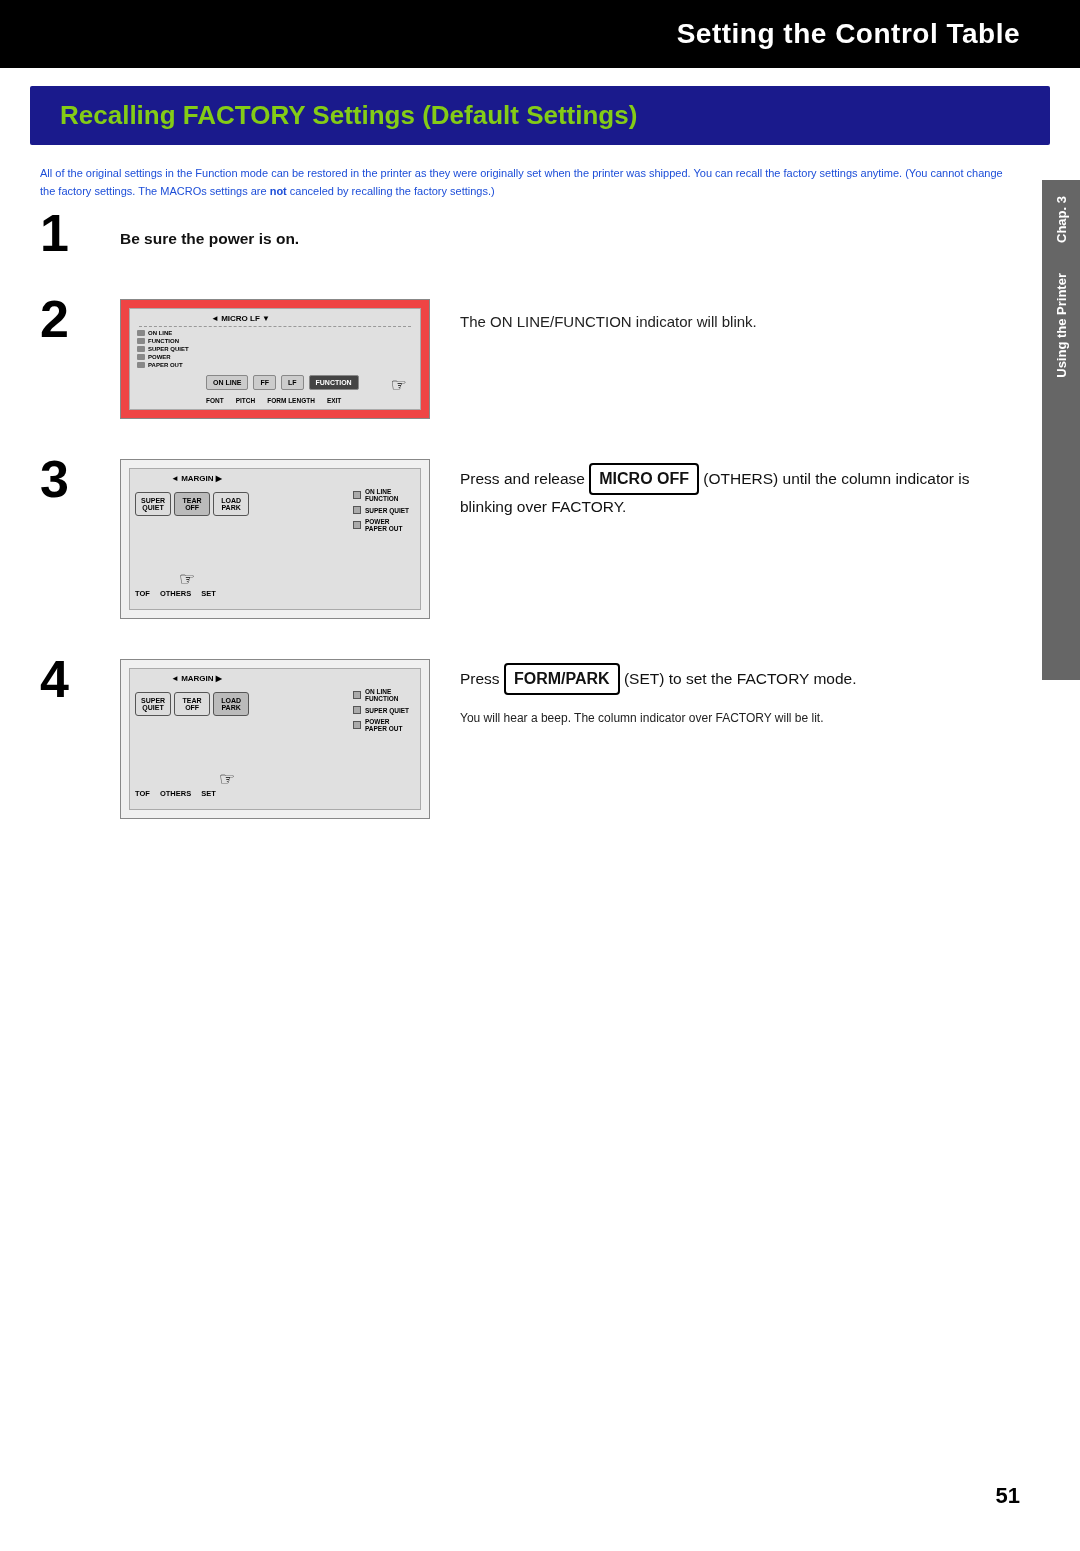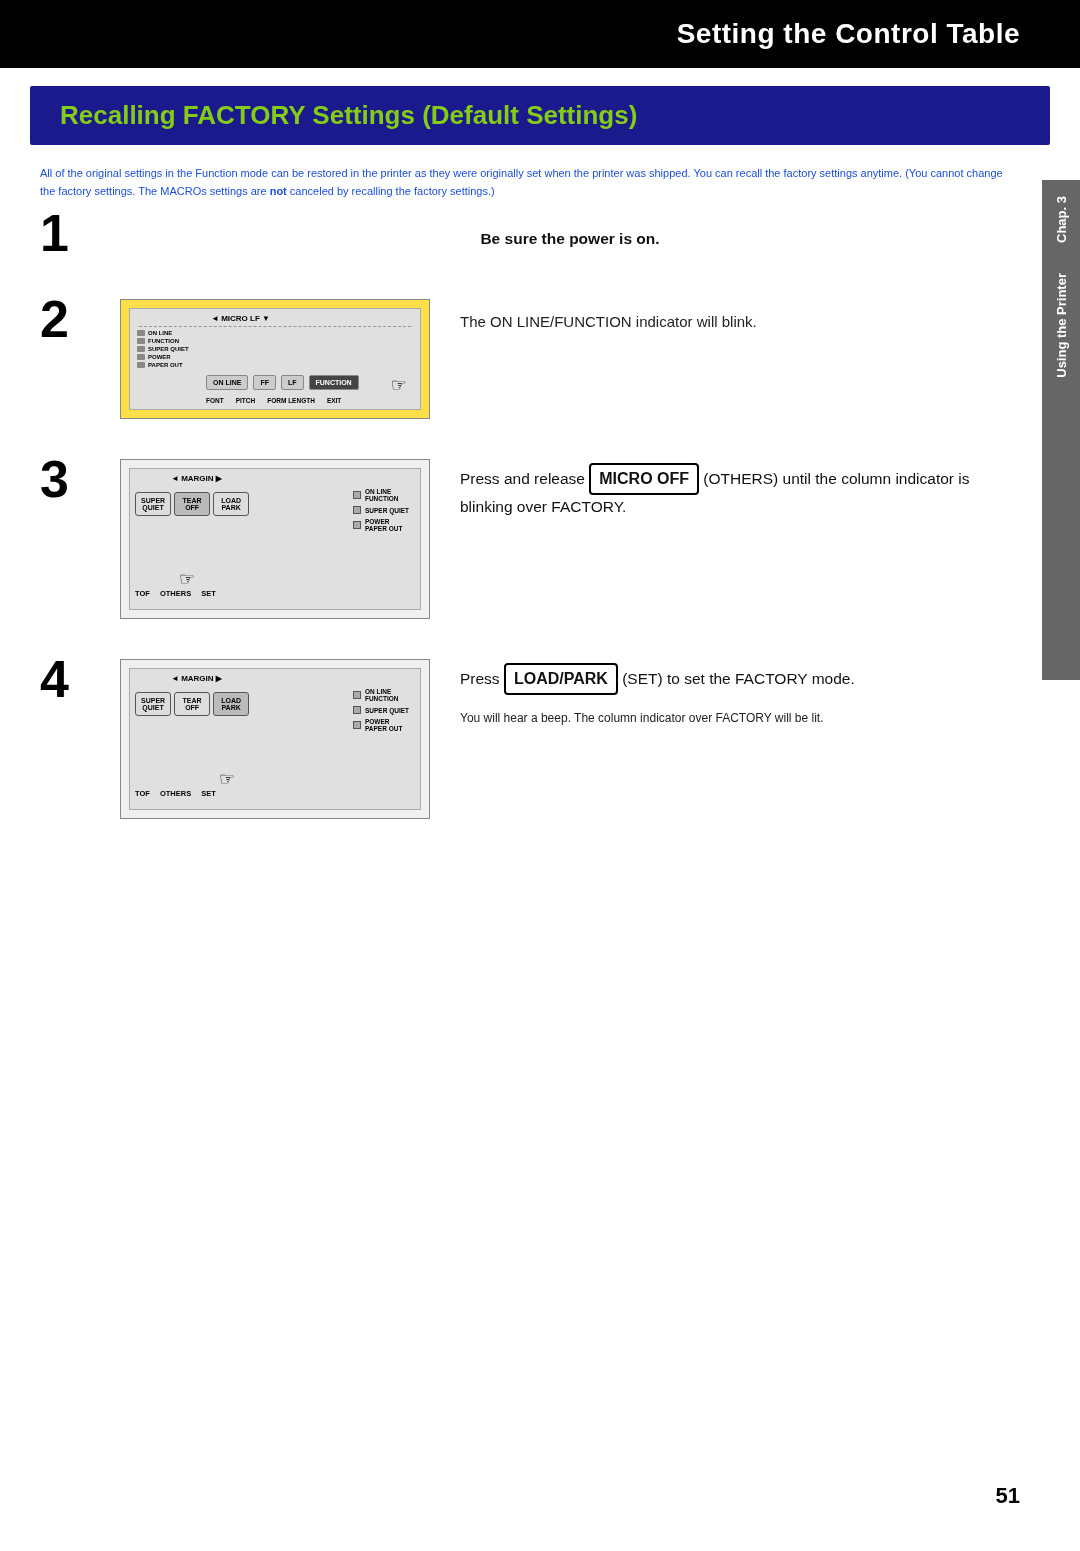--- a/index.html
+++ b/index.html
@@ -100,29 +100,28 @@
       font-size: 16px;
       background: #fff;
     }
 
     
     .step1-text {
       font-size: 18px;
       font-weight: bold;
       color: #000;
       padding-top: 10px;
-      text-align: center;
     }
 
     
     .diag2 {
       width: 310px;
       height: 120px;
       border: 1.5px solid #888;
-      background: #fde047;
+      background: #ef4444;
       position: relative;
       overflow: hidden;
     }
 
     .diag2 .btn-row {
       position: absolute;
       bottom: 22px;
       left: 18px;
       display: flex;
       gap: 4px;
@@ -417,21 +416,21 @@
           <span style="font-size:7.5px; font-weight:bold; color:#000;">TOF</span>
           <span style="font-size:7.5px; font-weight:bold; color:#000;">OTHERS</span>
           <span style="font-size:7.5px; font-weight:bold; color:#000;">SET</span>
         </div>
 
         <div style="position:absolute; bottom:28px; left:98px; font-size:18px;">☞</div>
       </div>
 
       <div class="step-text">
         <p class="step-description">
-          <span>Press </span><span class="key-box">LOAD/PARK</span><span> (SET) to set the FACTORY mode.</span>
+          <span>Press </span><span class="key-box">FORM/PARK</span><span> (SET) to set the FACTORY mode.</span>
         </p>
         <p class="sub-note" style="font-size:12px; margin-top:14px;">You will hear a beep. The column indicator over FACTORY will be lit.</p>
       </div>
     </div>
   </div>
 
 </div>
 
 <div style="position:absolute; right:0; top:180px; width:38px; background:#666; display:flex; flex-direction:column; align-items:center; padding:16px 0; gap:20px; min-height:500px;">
   <span style="color:#fff; font-size:13px; font-weight:bold; writing-mode:vertical-rl; text-orientation:mixed; transform:rotate(180deg);">Chap. 3</span>

